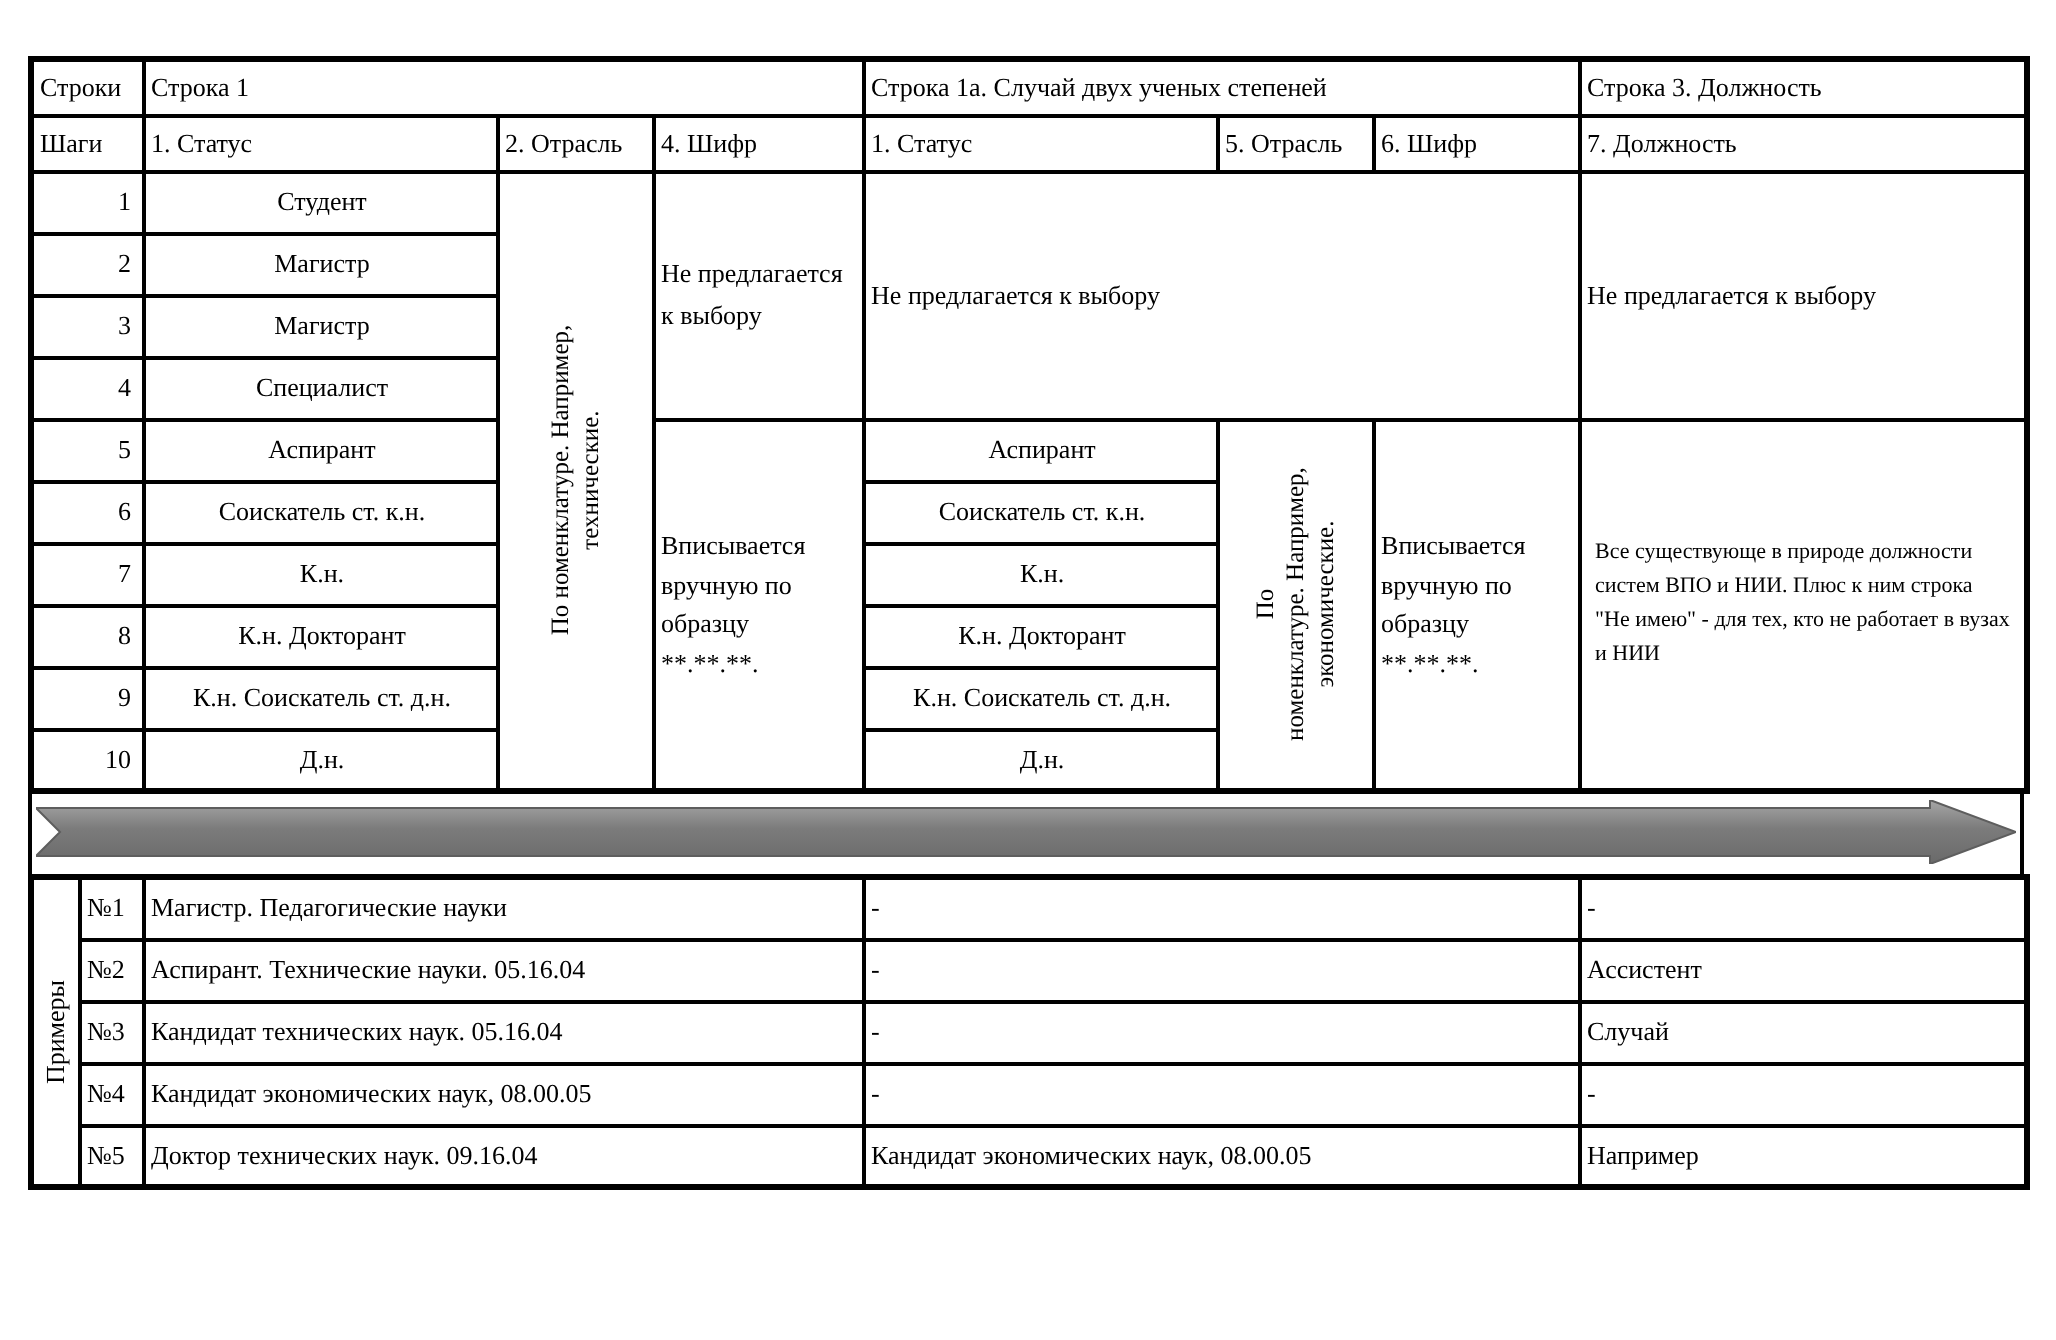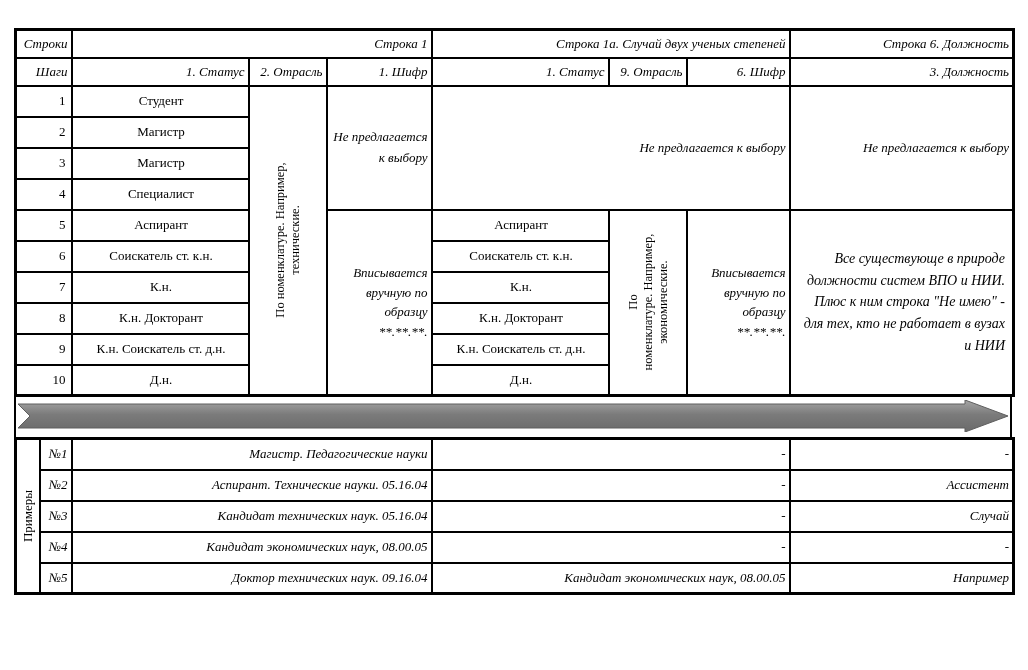--- a/index.html
+++ b/index.html
@@ -11,33 +11,33 @@
   td {
     border:2px solid #000; font-size:13px; color:#000;
     padding:0 3px; vertical-align:middle; overflow:hidden;
     font-family:"Liberation Serif", serif;
   }
   .tt { position:absolute; left:14px; top:28px; width:998px; border:3px solid #000; }
   .bt { position:absolute; left:14px; top:437px; width:998px; border:3px solid #000; }
   .tt tr { height:31px; }
   .tt tr.h { height:28px; }
   .bt tr { height:31px; }
-  .c { text-align:right;font-style:italic; }
+  .c { text-align:left; }
   .num { text-align:right; padding-right:5px; }
   .st { text-align:center; padding-left:5px; }
   .pre { white-space:pre-line; }
   .vcell { position:relative; padding:0; }
   .vtext {
     position:absolute; top:50%; left:50%;
     transform:translate(-50%,-50%) rotate(-90deg);
     white-space:pre-line; text-align:center; line-height:1.2; font-size:12.5px;
   }
   .notoffer3 { line-height:1.6; }
   .manual { line-height:1.5; }
-  .note { line-height:1.55; font-size:14px; padding:0 7px; }
+  .note { line-height:1.55; font-size:11px; padding:0 7px; }
   .arrow-band {
     position:absolute; left:14px; top:395px; width:998px; height:42px;
     box-sizing:border-box; border-left:2px solid #000; border-right:2px solid #000;
     display:flex; align-items:center; justify-content:center;
   }
 </style>
 </head>
 <body>
 
 <div class="canvas">
@@ -51,31 +51,31 @@
       <col style="width:177px">
         <col style="width:78px">
         <col style="width:103px">
         <col style="width:224px">
     </colgroup>
     <tbody>
         <tr class="h">
       <td class="c">Строки</td>
       <td class="c" colspan="3">Строка 1</td>
       <td class="c" colspan="3">Строка 1а. Случай двух ученых степеней</td>
-      <td class="c">Строка 6. Должность</td>
+      <td class="c">Строка 3. Должность</td>
     </tr>
     <tr class="h">
       <td class="c">Шаги</td>
       <td class="c">1. Статус</td>
       <td class="c">2. Отрасль</td>
-      <td class="c">1. Шифр</td>
+      <td class="c">4. Шифр</td>
       <td class="c">1. Статус</td>
-      <td class="c">9. Отрасль</td>
+      <td class="c">5. Отрасль</td>
       <td class="c">6. Шифр</td>
-      <td class="c">3. Должность</td>
+      <td class="c">7. Должность</td>
     </tr>
     <tr>
       <td class="num">1</td>
       <td class="st">Студент</td>
       <td class="vcell" rowspan="10">
         <span class="vtext" style="width:296px">По номенклатуре. Например,
 технические.</span>
       </td>
       <td class="c notoffer3" rowspan="4">Не предлагается к выбору</td>
       <td class="c" colspan="3" rowspan="4">Не предлагается к выбору</td>

